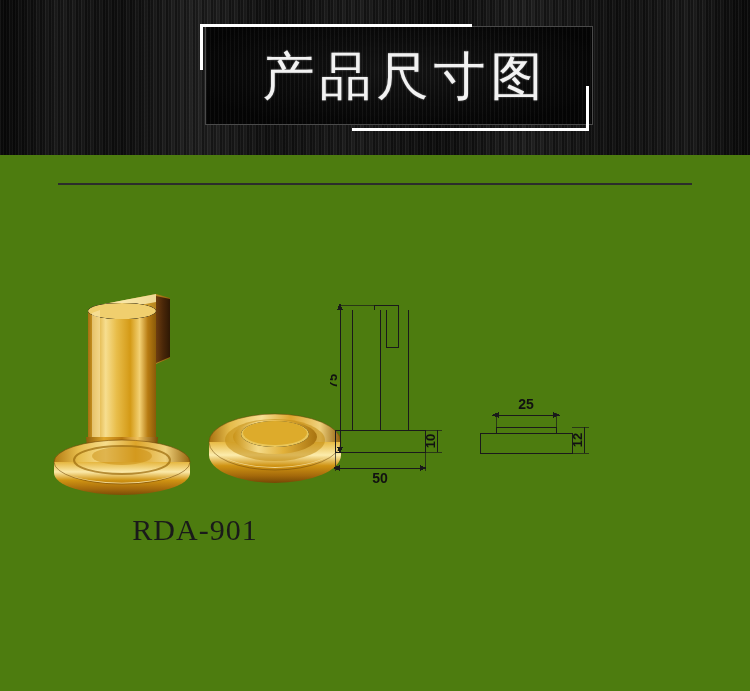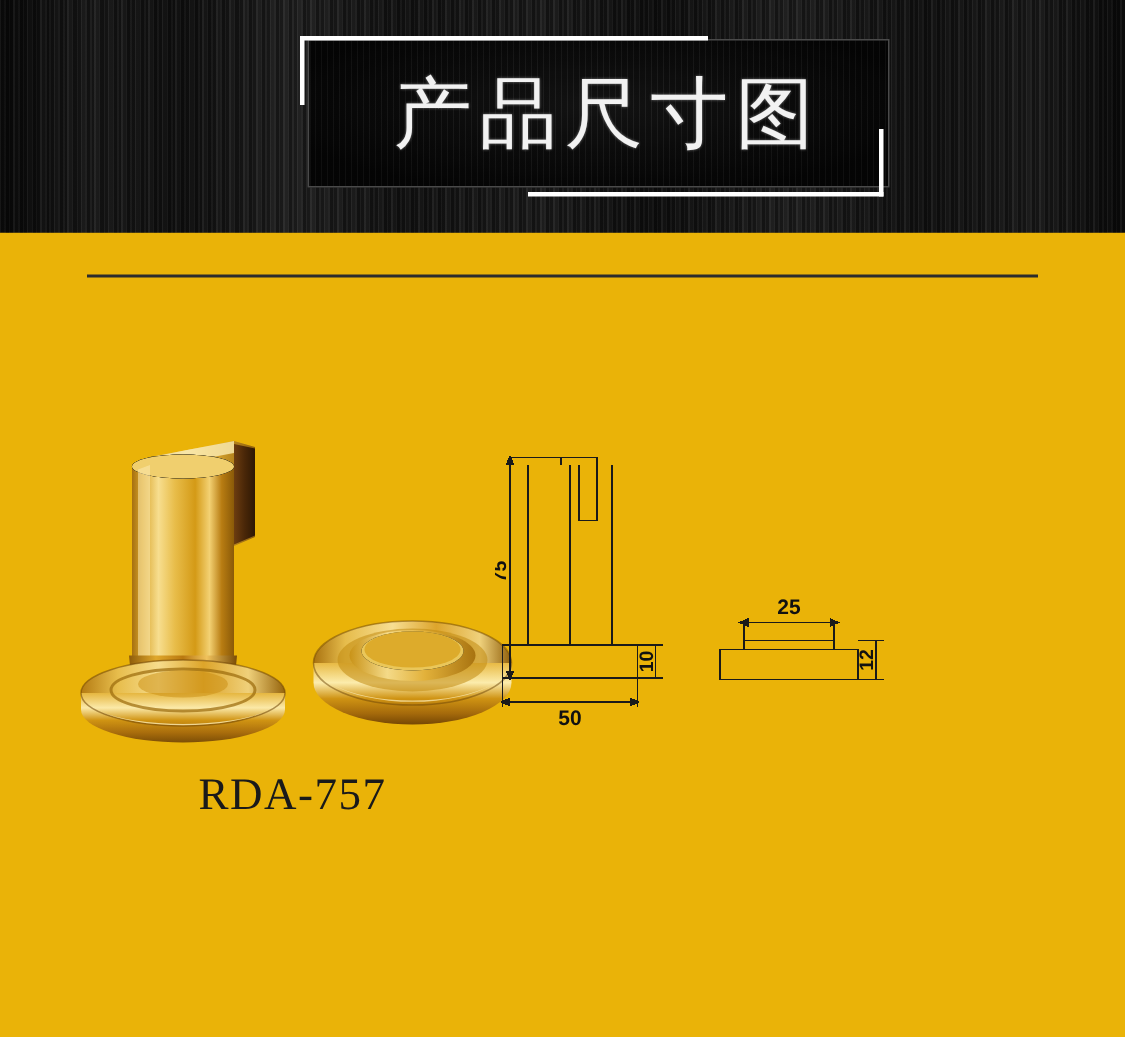--- a/index.html
+++ b/index.html
@@ -9,21 +9,21 @@
     background: #ffffff;
   }
   body {
     font-family: "Liberation Sans", "DejaVu Sans", sans-serif;
     -webkit-font-smoothing: antialiased;
   }
   #page {
     position: relative;
     width: 750px;
     height: 691px;
-    background: #eab308;
+    background: #4d7c0f;
     overflow: hidden;
   }
 
   
   .banner {
     position: absolute;
     left: 0;
     top: 0;
     width: 750px;
     height: 155px;
@@ -246,21 +246,21 @@
       <path d="M4 42 L4 55 A66 28 0 0 0 136 55 L136 42 Z" fill="url(#cSide)"></path>
       <ellipse cx="70" cy="42" rx="66" ry="28" fill="none" stroke="#6b4305" stroke-width="1" opacity="0.5"></ellipse>
       <ellipse cx="70" cy="40" rx="50" ry="21" fill="#c18a11" opacity="0.55"></ellipse>
       <ellipse cx="70" cy="37" rx="42" ry="17" fill="url(#cCap)"></ellipse>
       <ellipse cx="70" cy="34" rx="34" ry="13" fill="#e9c濃"></ellipse>
       <ellipse cx="70" cy="34" rx="34" ry="13" fill="#eac75a"></ellipse>
       <ellipse cx="70" cy="33" rx="32" ry="12" fill="#d9a41f" opacity="0.8"></ellipse>
       <path d="M16 56 A66 28 0 0 0 124 56 A66 26 0 0 1 16 56 Z" fill="#fdf1c0" opacity="0.7"></path>
     </svg>
 
-    <div class="model-label">RDA-757</div>
+    <div class="model-label">RDA-901</div>
   </div>
 
   <svg class="drawing" viewBox="0 0 290 200">
     <g stroke="#1a1a1a" fill="none" stroke-width="1" shape-rendering="crispEdges">
 
       <path d="M22 25 L22 145 L78 145 L78 25"></path>
       <line x1="50" y1="25" x2="50" y2="145"></line>
 
       <path d="M44 20 L68 20 L68 62 L56 62"></path>
       <path d="M44 20 L44 25"></path>

